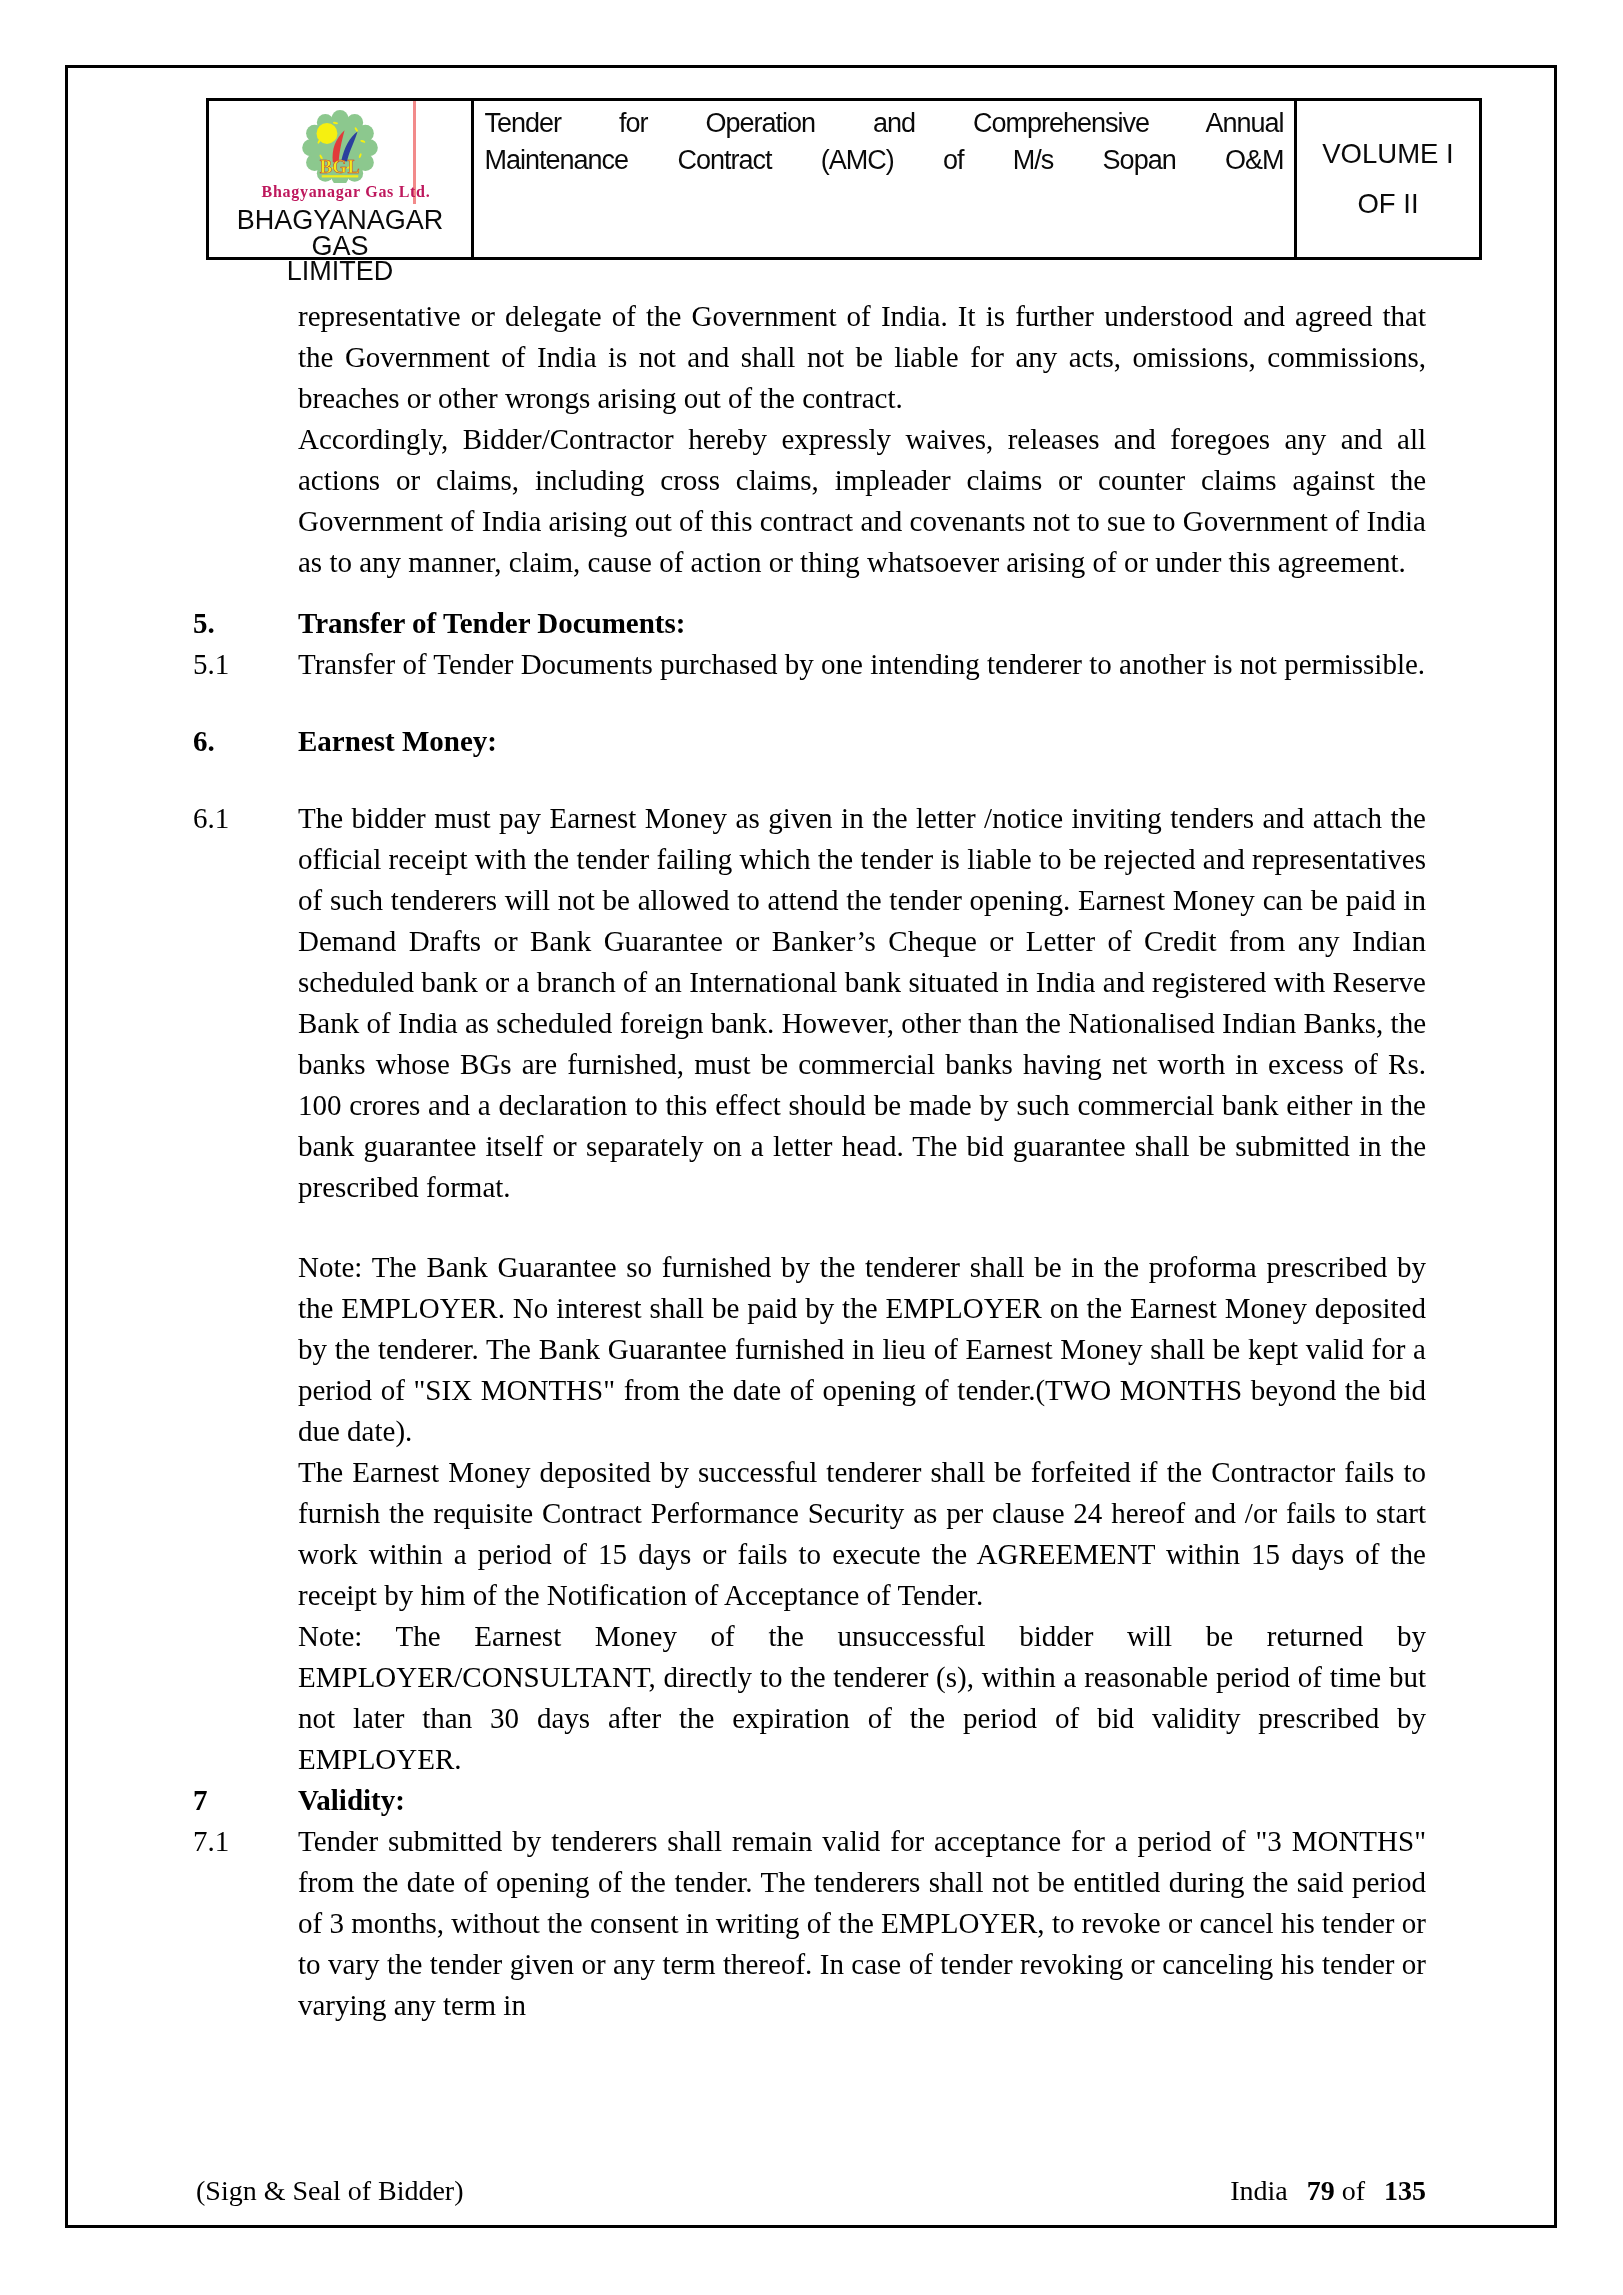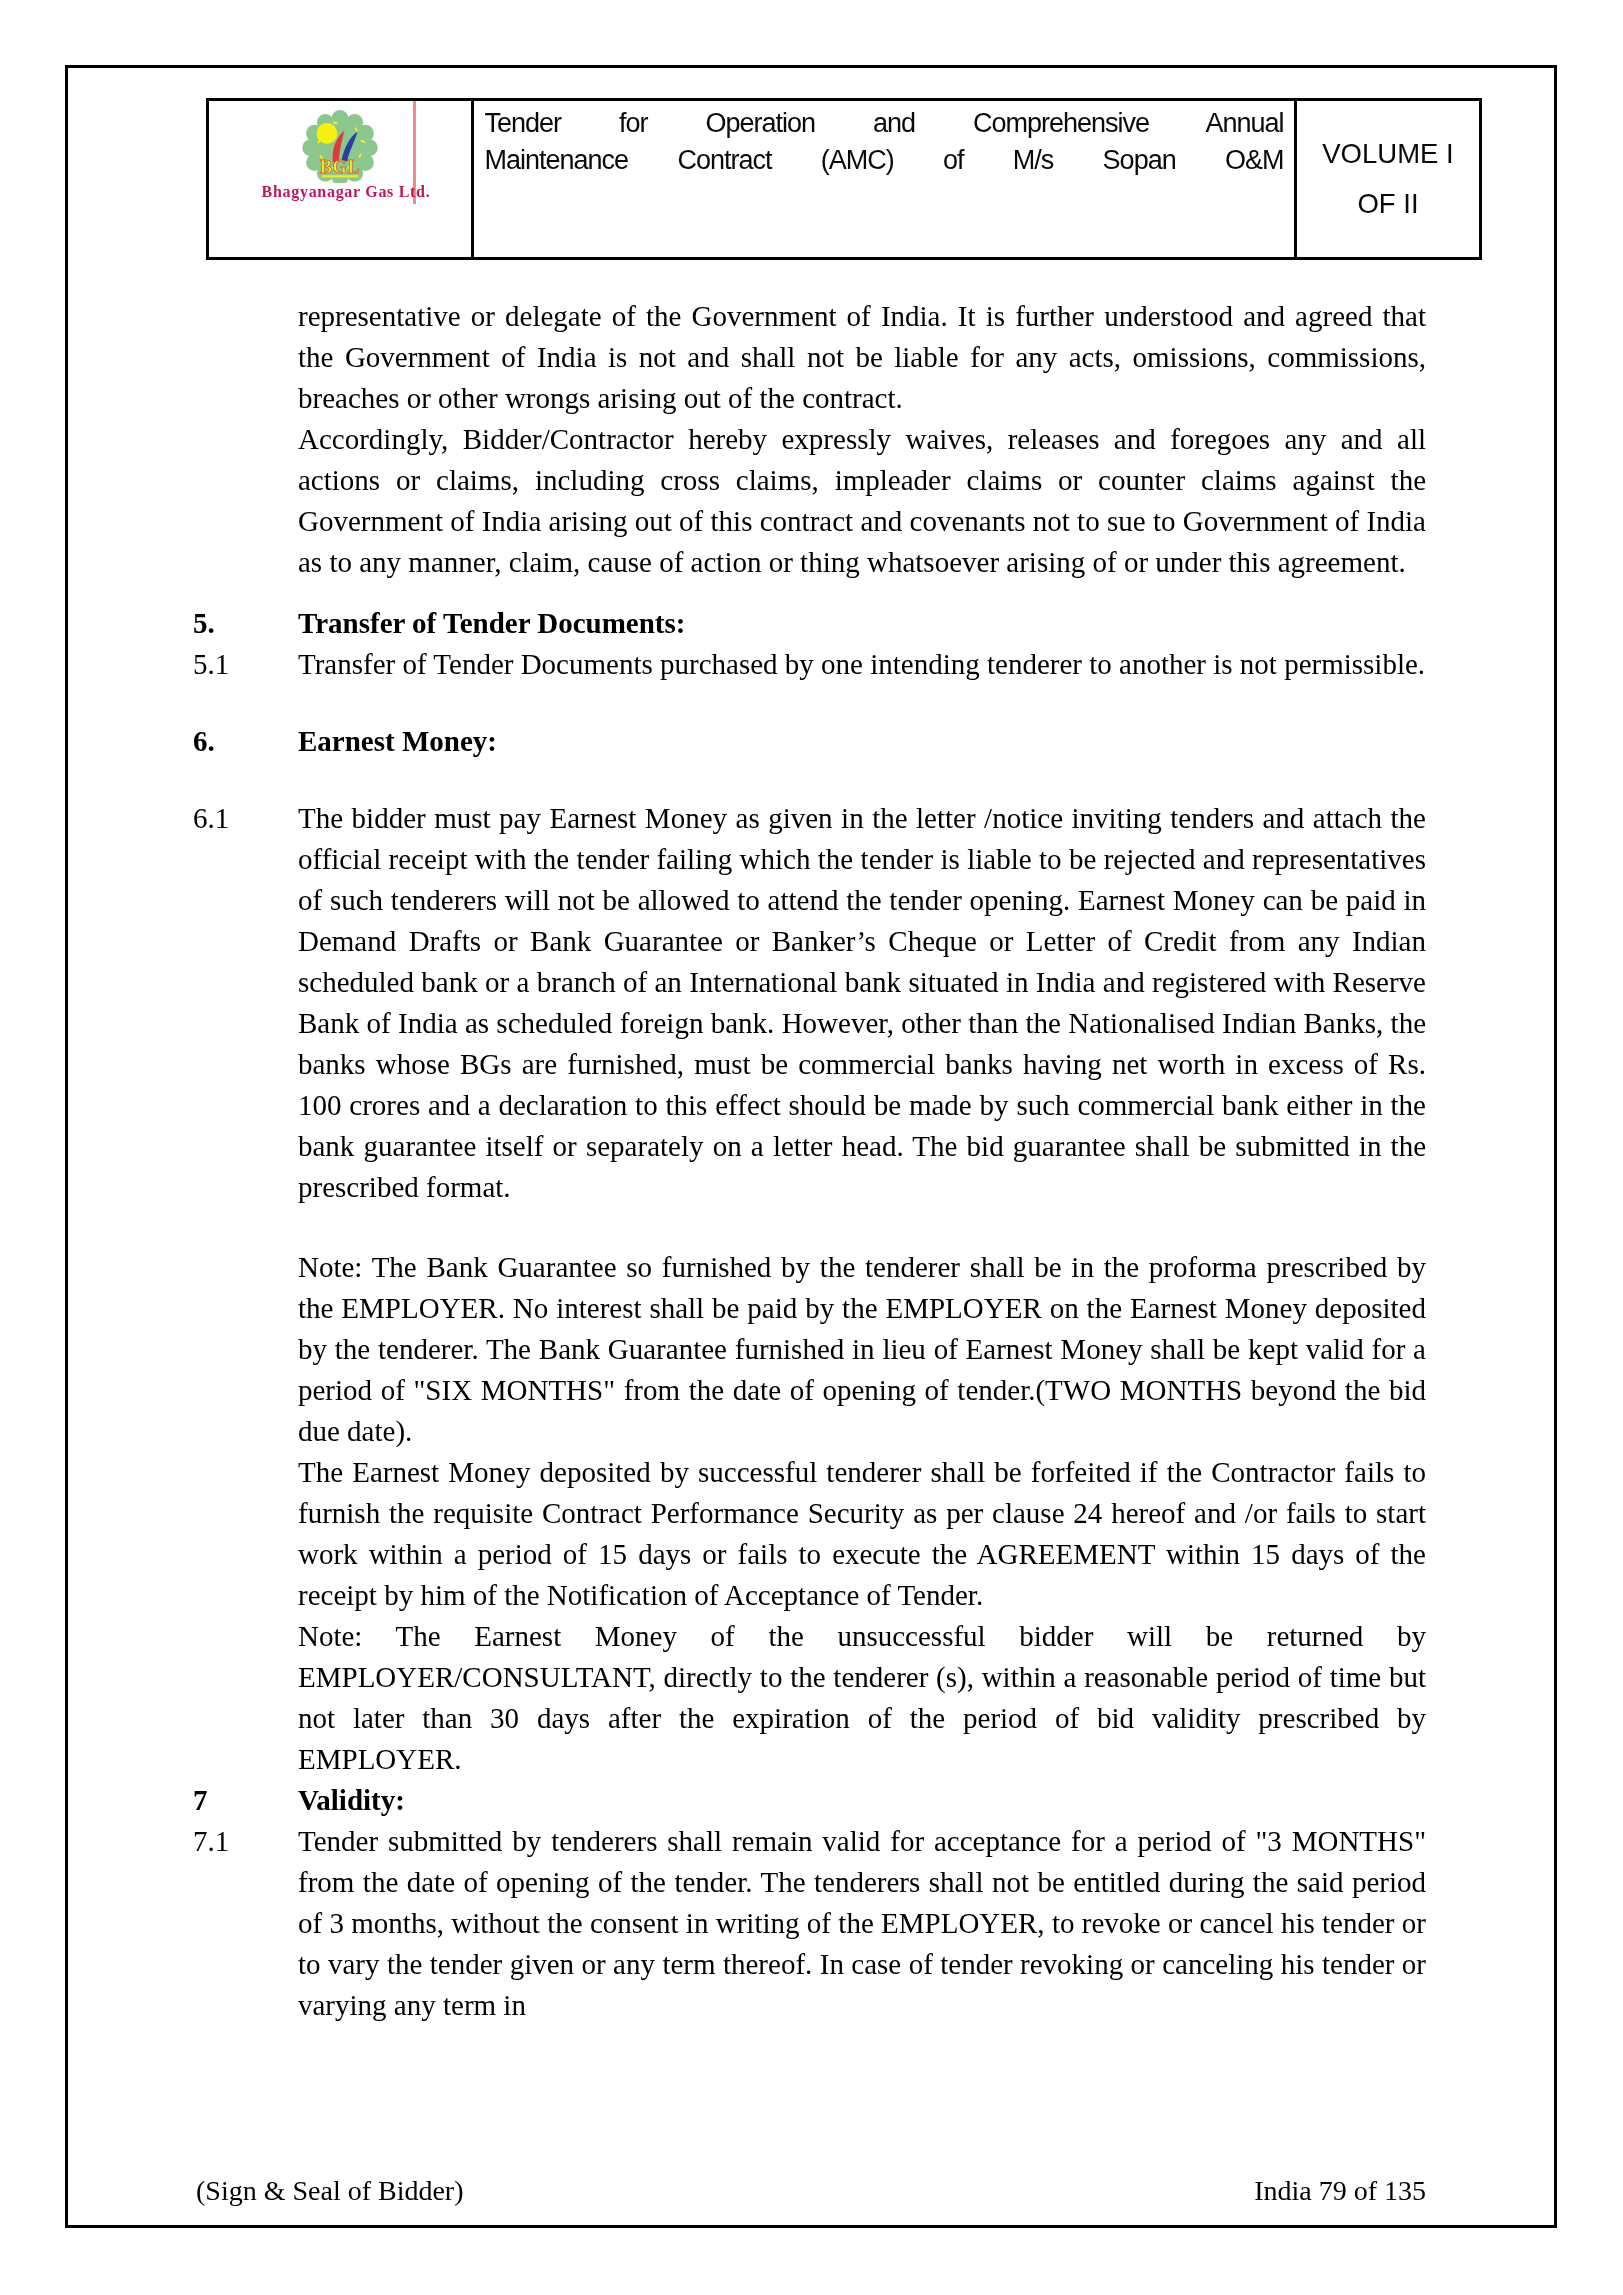--- a/index.html
+++ b/index.html
@@ -32,21 +32,21 @@
        font-size:29px;line-height:41px;text-align:justify;}
   .row{position:relative;padding-left:105px;}
   .row .num{position:absolute;left:0;top:0;}
   .bold{font-weight:bold;}
   .mt-s{margin-top:19.6px;}
   .mt-m{margin-top:36px;}
   .mt-l{margin-top:39px;}
   
   .footer{position:absolute;left:196px;top:2174px;width:1230px;display:flex;
        justify-content:space-between;font-size:28px;line-height:33px;}
-  .pg b{font-weight:normal;}
+  .pg b{font-weight:bold;margin-left:12px;}
 </style>
 </head>
 <body>
 
 <div class="page">
   <div class="frame"></div>
 
   <div class="hdr">
     <div class="logo-cell">
       <svg class="emblem" width="86" height="73" viewBox="0 0 130 112">
@@ -76,20 +76,24 @@
           <ellipse cx="100" cy="48" rx="4" ry="1.6" transform="rotate(20 100 48)"></ellipse>
         </g>
         <circle cx="45" cy="36" r="16" fill="#f6f010"></circle>
         <path fill="#e23a3a" d="M54,80 C52,60 58,44 72,31 C67,50 64,64 63,80 Z"></path>
         <path fill="#2b3f9e" d="M67,78 C72,56 80,42 92,33 C86,52 78,66 76,79 Z"></path>
         <text x="65" y="96" text-anchor="middle" font-family="Liberation Serif, serif" font-weight="bold" font-size="28" fill="#f2ec1c" stroke="#cc2a2a" stroke-width="0.7" letter-spacing="1">BGL</text>
         <rect x="37" y="100" width="56" height="3.5" fill="#f2ec1c"></rect>
       </svg>
       <div class="red-line"></div>
       <div class="logo-subtitle">Bhagyanagar Gas Ltd.</div>
+      <div class="company-name">
+        <div>BHAGYANAGAR GAS</div>
+        <div>LIMITED</div>
+      </div>
     </div>
 
     <div class="title-cell">
       <div class="tline-j">Tender for Operation and Comprehensive Annual</div>
       <div class="tline-j">Maintenance Contract (AMC) of M/s Sopan O&amp;M</div>
     </div>
 
     <div class="vol-cell">
       <div>VOLUME I</div>
       <div>OF II</div>

